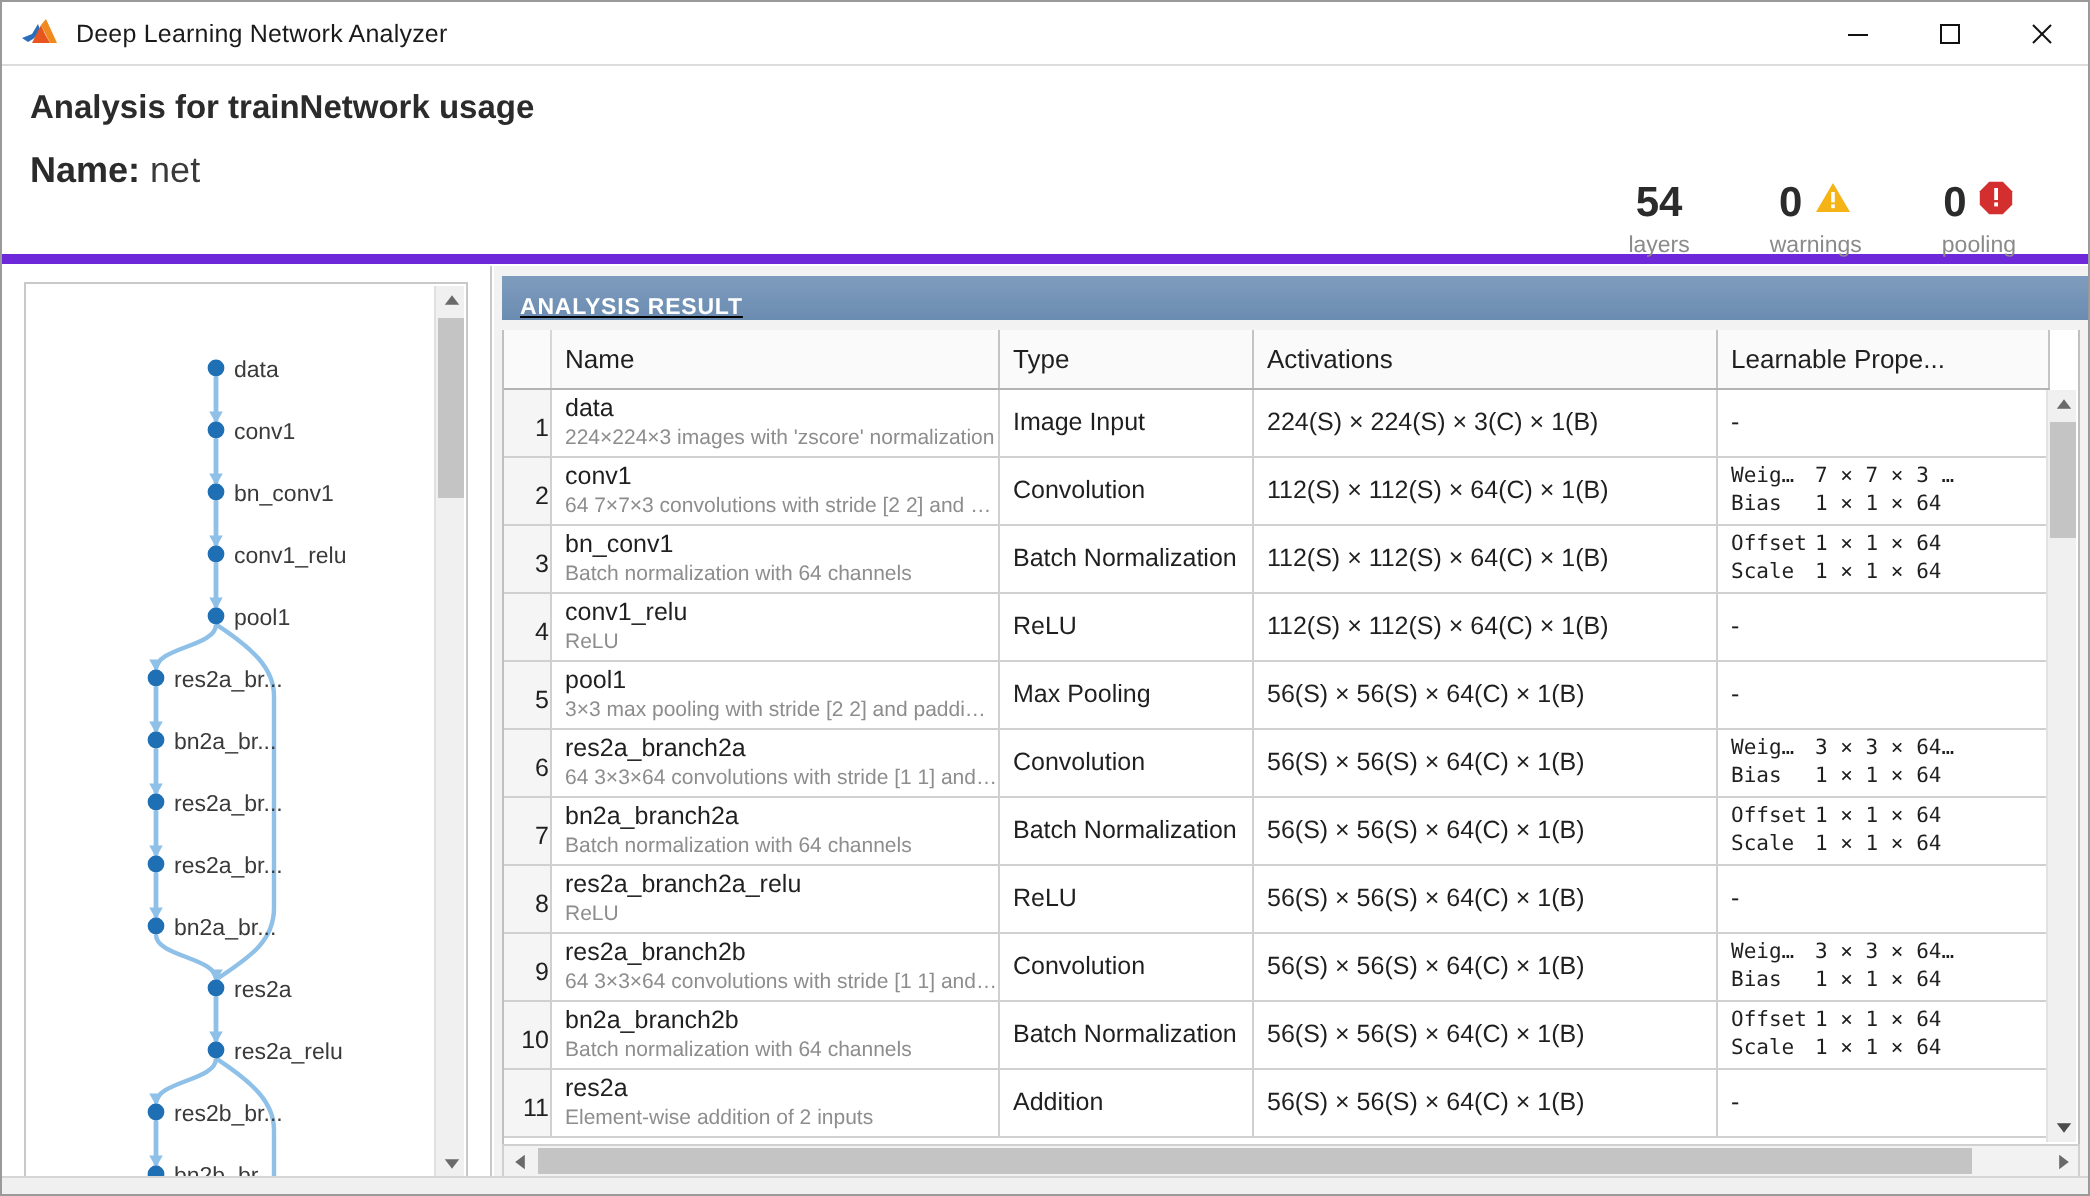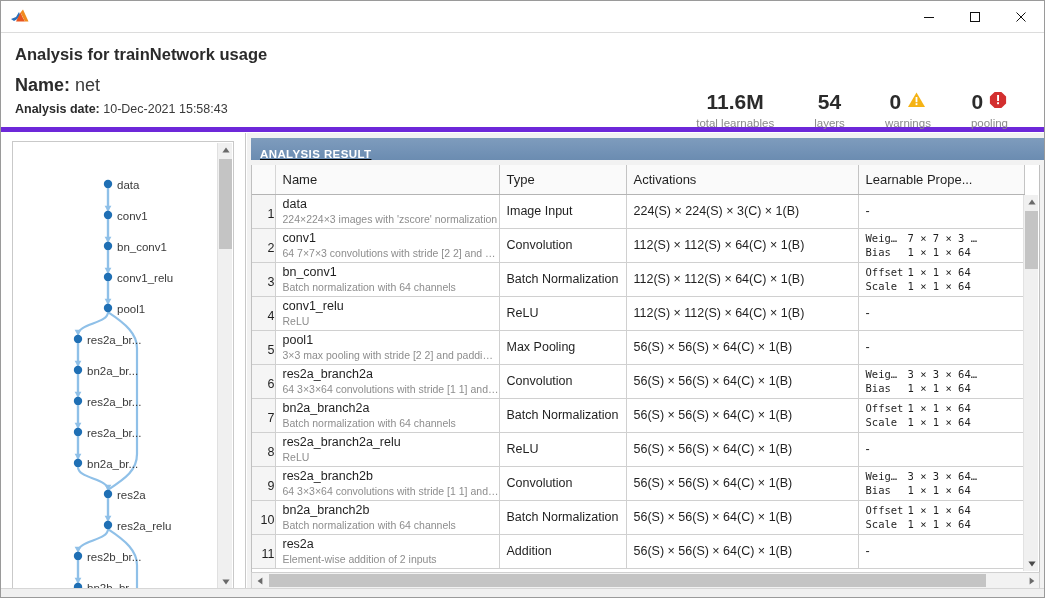--- a/index.html
+++ b/index.html
@@ -246,20 +246,21 @@
 <div id="app">
 
   <div class="titlebar">
     <div class="title-logo">
       <svg width="20" height="18" viewBox="0 0 20 18">
         <path d="M1 11 L6 9 L9 4 L10.5 8 L6.5 11.5 L4 13 Z" fill="#2a6fbb"></path>
         <path d="M6 13.5 L10.5 4.5 L12.5 9 L15 13.5 Z" fill="#e8551f"></path>
         <path d="M10.5 4.5 L13 1.5 L18.5 13.5 L15 13.5 Z" fill="#f08a1e"></path>
       </svg>
     </div>
+    <div class="title-text">Deep Learning Network Analyzer</div>
     <div class="win-btns">
       <div class="win-btn">
         <svg class="wb-min" width="12" height="12" viewBox="0 0 12 12">
             <line x1="1" y1="6.5" x2="11" y2="6.5" stroke="#111" stroke-width="1"></line>
           </svg>
       </div>
       <div class="win-btn">
         <svg class="wb-max" width="12" height="12" viewBox="0 0 12 12">
             <rect x="1.5" y="1.5" width="9" height="9" fill="none" stroke="#111" stroke-width="1"></rect>
           </svg>
@@ -272,32 +273,22 @@
       </div>
     </div>
   </div>
 
   <div class="headerband">
     <div class="h-title">Analysis for trainNetwork usage</div>
     <div class="h-name">
       <b>Name:</b>
       <span>net</span>
     </div>
-    <div class="h-date">
-      <b>Analysis date:</b>
-      <span>10-Dec-2021 15:58:43</span>
-    </div>
 
     <div class="stats">
-      <div class="stat">
-        <div class="stat-val">
-            <span>11.6M</span>
-          </div>
-        <div class="stat-lbl">total learnables</div>
-      </div>
       <div class="stat">
         <div class="stat-val">
             <span>54</span>
           </div>
         <div class="stat-lbl">layers</div>
       </div>
       <div class="stat">
         <div class="stat-val">
           <span>0</span>
           <span>

